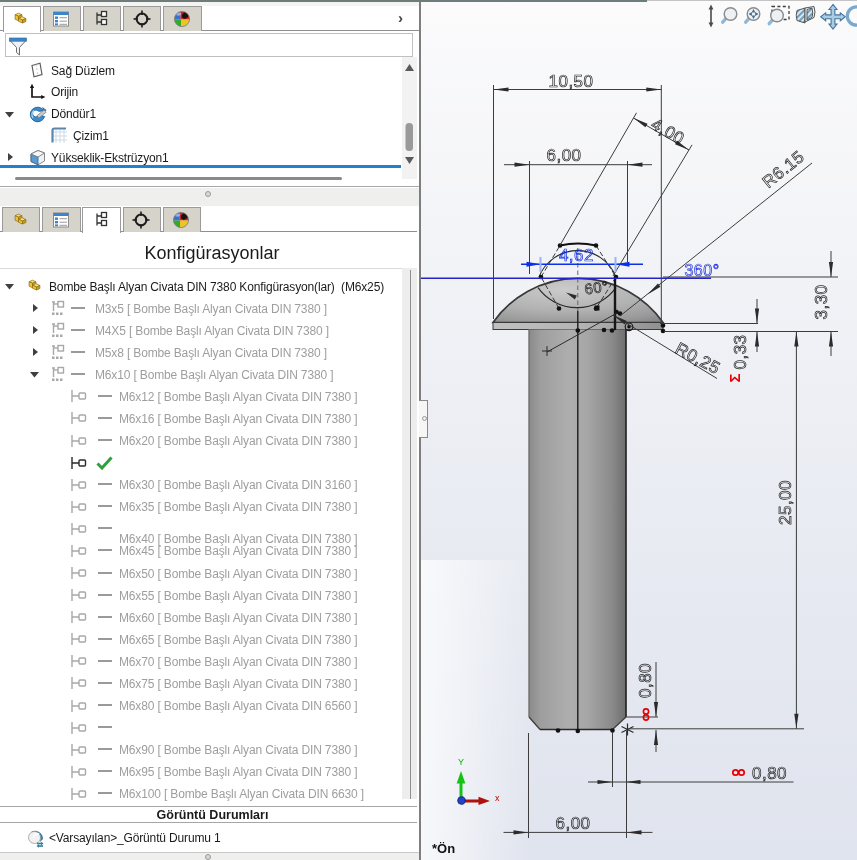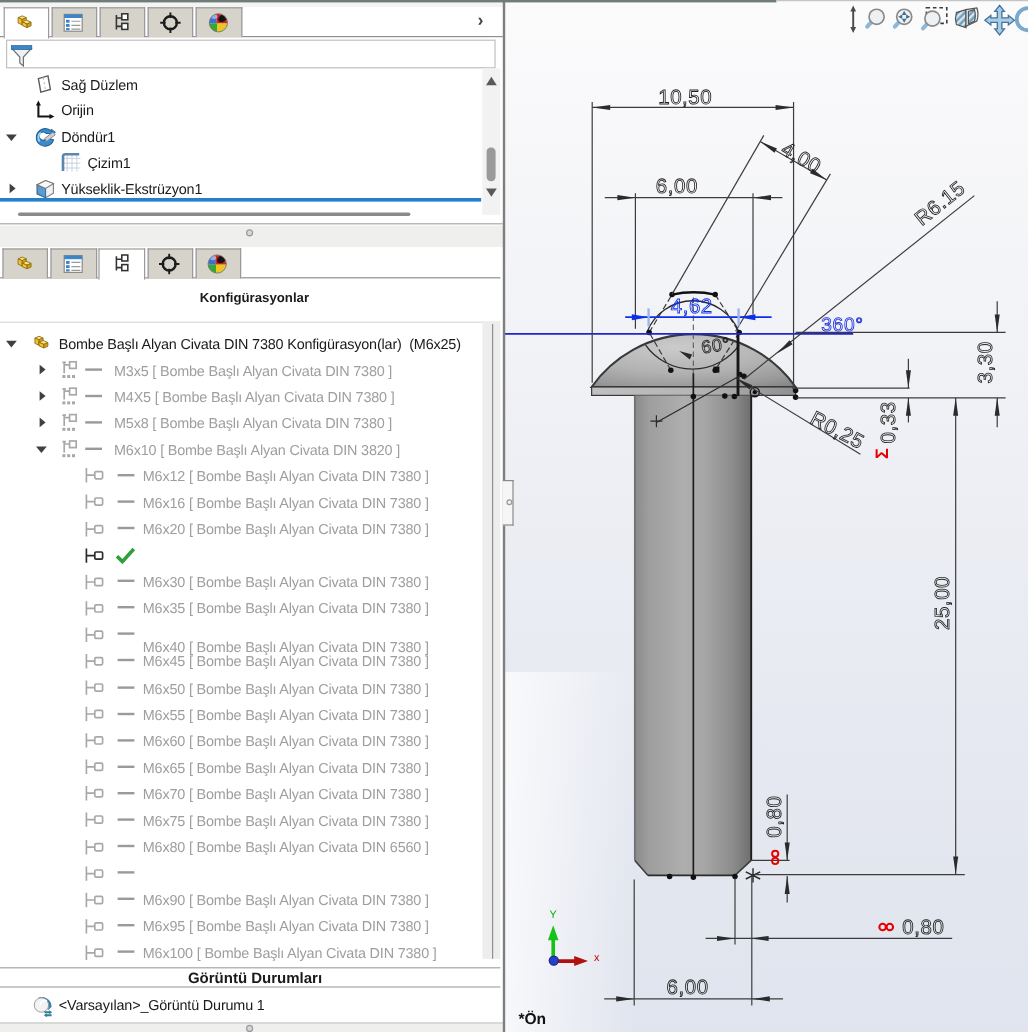--- a/index.html
+++ b/index.html
@@ -380,21 +380,21 @@
       <g clip-path="url(#bc172)">
         <rect x="0" y="0" width="7.5" height="9.5" fill="#3a6fd8"></rect>
         <rect x="7.5" y="0" width="10.5" height="9.5" fill="#d42020"></rect>
         <rect x="0" y="9.5" width="8" height="8.5" fill="#35a82f"></rect>
         <rect x="8" y="9.5" width="10" height="8.5" fill="#ecc522"></rect>
         <ellipse cx="12.8" cy="5" rx="4.3" ry="2.9" transform="rotate(-35 12.8 5)" fill="#141414"></ellipse>
         <ellipse cx="5.5" cy="4" rx="2.6" ry="1.8" fill="#ffffff" opacity="0.45"></ellipse>
       </g>
       <circle cx="9" cy="9" r="7.6" fill="none" stroke="#7a7a7a" stroke-width="0.8"></circle>
     </svg>
-<div class="abs" style="left:16px;top:37px;width:392px;height:17px;text-align:center;font-weight:bold;font-size:11px">Konfigürasyonlar</div>
+<div class="abs" style="left:16px;top:37px;width:392px;height:17px;text-align:center;font-weight:normal;font-size:18px">Konfigürasyonlar</div>
 <div class="abs" style="left:0;top:61.5px;width:417px;height:1px;background:#d9d9d9"></div>
 <div class="abs" style="left:402px;top:62px;width:15px;height:531px;background:#ededed"></div>
 <div class="abs" style="left:409.8px;top:64px;width:1.4px;height:529px;background:#8f8f8f"></div>
 <svg style="position:absolute;z-index:5;left:4px;top:76px" width="11" height="9" viewBox="0 0 11 9">
       <polygon points="1,2 10,2 5.5,7.5" fill="#404040"></polygon>
     </svg>
 <svg style="position:absolute;z-index:5;left:26px;top:71px" width="18" height="18" viewBox="0 0 18 18">
       <g stroke="#8a6a10" stroke-width="0.7" stroke-linejoin="round">
         <polygon points="3.1,4.7 6.5,3.2 9.9,4.7 6.5,6.2" fill="#fbe27b"></polygon>
         <polygon points="3.1,4.7 3.1,9.2 6.5,10.7 6.5,6.2" fill="#f3c233"></polygon>
@@ -465,21 +465,21 @@
         <path d="M6.5,5 H11"></path>
         <rect x="11" y="2.5" width="5.5" height="5.5" fill="#fff"></rect>
       </g>
       <g fill="#a8a8a8">
         <rect x="5" y="13.5" width="2.5" height="2.5"></rect>
         <rect x="9" y="13.5" width="2.5" height="2.5"></rect>
         <rect x="13" y="13.5" width="2.5" height="2.5"></rect>
       </g>
     </svg>
 <div class="abs dash" style="left:71px;top:167px"></div>
-<div class="row gray" style="left:95px;top:158px">M6x10 [ Bombe Başlı Alyan Civata DIN 3820 ]</div>
+<div class="row gray" style="left:95px;top:158px">M6x10 [ Bombe Başlı Alyan Civata DIN 7380 ]</div>
 <svg style="position:absolute;z-index:5;left:69px;top:182px" width="20" height="16" viewBox="0 0 20 16">
       <g fill="none" stroke="#a8a8a8" stroke-width="1.4">
         <path d="M3,2 V14 M3,8 H10"></path>
         <rect x="10" y="5" width="6.5" height="6" rx="1" fill="#fff"></rect>
       </g>
     </svg>
 <div class="abs dash" style="left:98px;top:189px"></div>
 <div class="row gray" style="left:119px;top:180px">M6x12 [ Bombe Başlı Alyan Civata DIN 7380 ]</div>
 <svg style="position:absolute;z-index:5;left:69px;top:204px" width="20" height="16" viewBox="0 0 20 16">
       <g fill="none" stroke="#a8a8a8" stroke-width="1.4">
@@ -506,21 +506,21 @@
 <svg style="position:absolute;z-index:5;left:96px;top:250px" width="17" height="14" viewBox="0 0 17 14">
       <path d="M1.5,7.5 L6,12 L15.5,1.5" fill="none" stroke="#2fa03c" stroke-width="3"></path>
     </svg>
 <svg style="position:absolute;z-index:5;left:69px;top:271px" width="20" height="16" viewBox="0 0 20 16">
       <g fill="none" stroke="#a8a8a8" stroke-width="1.4">
         <path d="M3,2 V14 M3,8 H10"></path>
         <rect x="10" y="5" width="6.5" height="6" rx="1" fill="#fff"></rect>
       </g>
     </svg>
 <div class="abs dash" style="left:98px;top:277px"></div>
-<div class="row gray" style="left:119px;top:268px">M6x30 [ Bombe Başlı Alyan Civata DIN 7380 ]</div>
+<div class="row gray" style="left:119px;top:268px">M6x30 [ Bombe Başlı Alyan Civata DIN 3160 ]</div>
 <svg style="position:absolute;z-index:5;left:69px;top:293px" width="20" height="16" viewBox="0 0 20 16">
       <g fill="none" stroke="#a8a8a8" stroke-width="1.4">
         <path d="M3,2 V14 M3,8 H10"></path>
         <rect x="10" y="5" width="6.5" height="6" rx="1" fill="#fff"></rect>
       </g>
     </svg>
 <div class="abs dash" style="left:98px;top:299px"></div>
 <div class="row gray" style="left:119px;top:290px">M6x35 [ Bombe Başlı Alyan Civata DIN 7380 ]</div>
 <svg style="position:absolute;z-index:5;left:69px;top:315px" width="20" height="16" viewBox="0 0 20 16">
       <g fill="none" stroke="#a8a8a8" stroke-width="1.4">
@@ -617,21 +617,21 @@
     </svg>
 <div class="abs dash" style="left:98px;top:564px"></div>
 <div class="row gray" style="left:119px;top:555px">M6x95 [ Bombe Başlı Alyan Civata DIN 7380 ]</div>
 <svg style="position:absolute;z-index:5;left:69px;top:580px" width="20" height="16" viewBox="0 0 20 16">
       <g fill="none" stroke="#a8a8a8" stroke-width="1.4">
         <path d="M3,2 V14 M3,8 H10"></path>
         <rect x="10" y="5" width="6.5" height="6" rx="1" fill="#fff"></rect>
       </g>
     </svg>
 <div class="abs dash" style="left:98px;top:586px"></div>
-<div class="row gray" style="left:119px;top:577px">M6x100 [ Bombe Başlı Alyan Civata DIN 7380 ]</div>
+<div class="row gray" style="left:119px;top:577px">M6x100 [ Bombe Başlı Alyan Civata DIN 6630 ]</div>
 <div class="abs" style="left:0;top:599.5px;width:417px;height:17px;border-top:1px solid #a6a6a6;border-bottom:1px solid #a6a6a6;text-align:center;font-weight:bold;font-size:12.5px;line-height:17px;background:#fff"><span style="position:relative;left:4px">Görüntü Durumları</span></div>
 <svg style="position:absolute;z-index:5;left:27px;top:623px" width="19" height="19" viewBox="0 0 19 19">
       <path d="M4,3 A8,8 0 0 1 16,10 L13,13 A8,8 0 0 0 4,3 Z" fill="#3d7fa6"></path>
       <circle cx="7.5" cy="8.5" r="6" fill="#f2f2f2" stroke="#9a9a9a" stroke-width="0.8"></circle>
       <path d="M6.5,8.5 A4,4 0 0 1 12,5" fill="none" stroke="#fff" stroke-width="1.4"></path>
       <g stroke="#2d7f98" stroke-width="1.6" fill="none">
         <path d="M10,14.5 h5"></path>
         <path d="M11,17 h5"></path>
       </g>
       <polygon points="16.5,14.5 14,12.8 14,16.2" fill="#2d7f98"></polygon>

